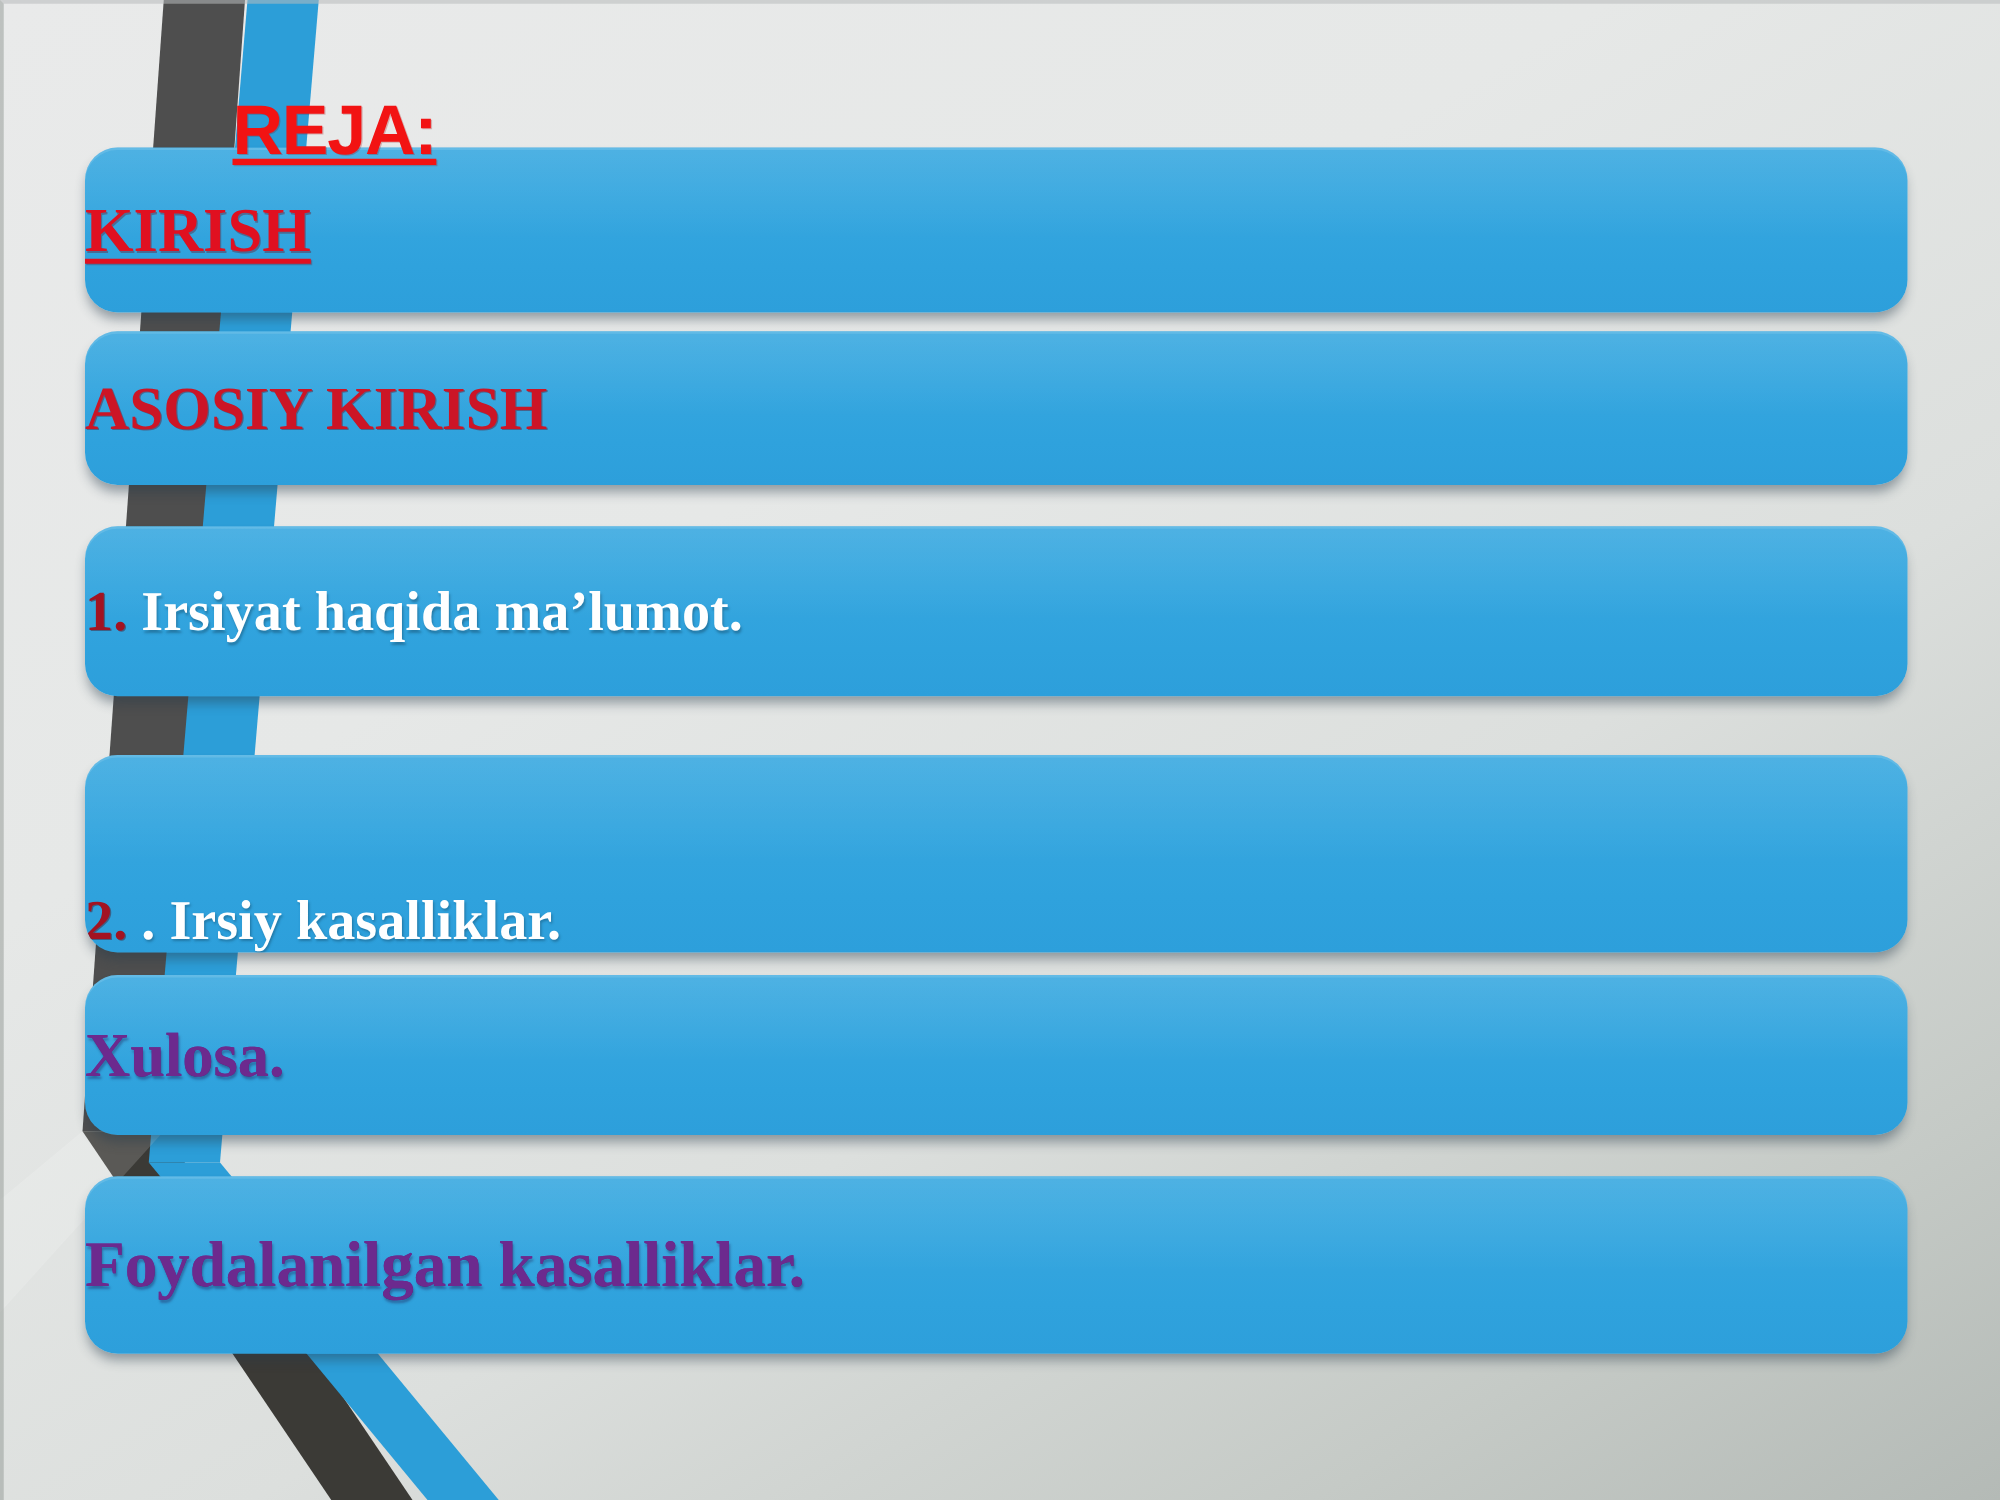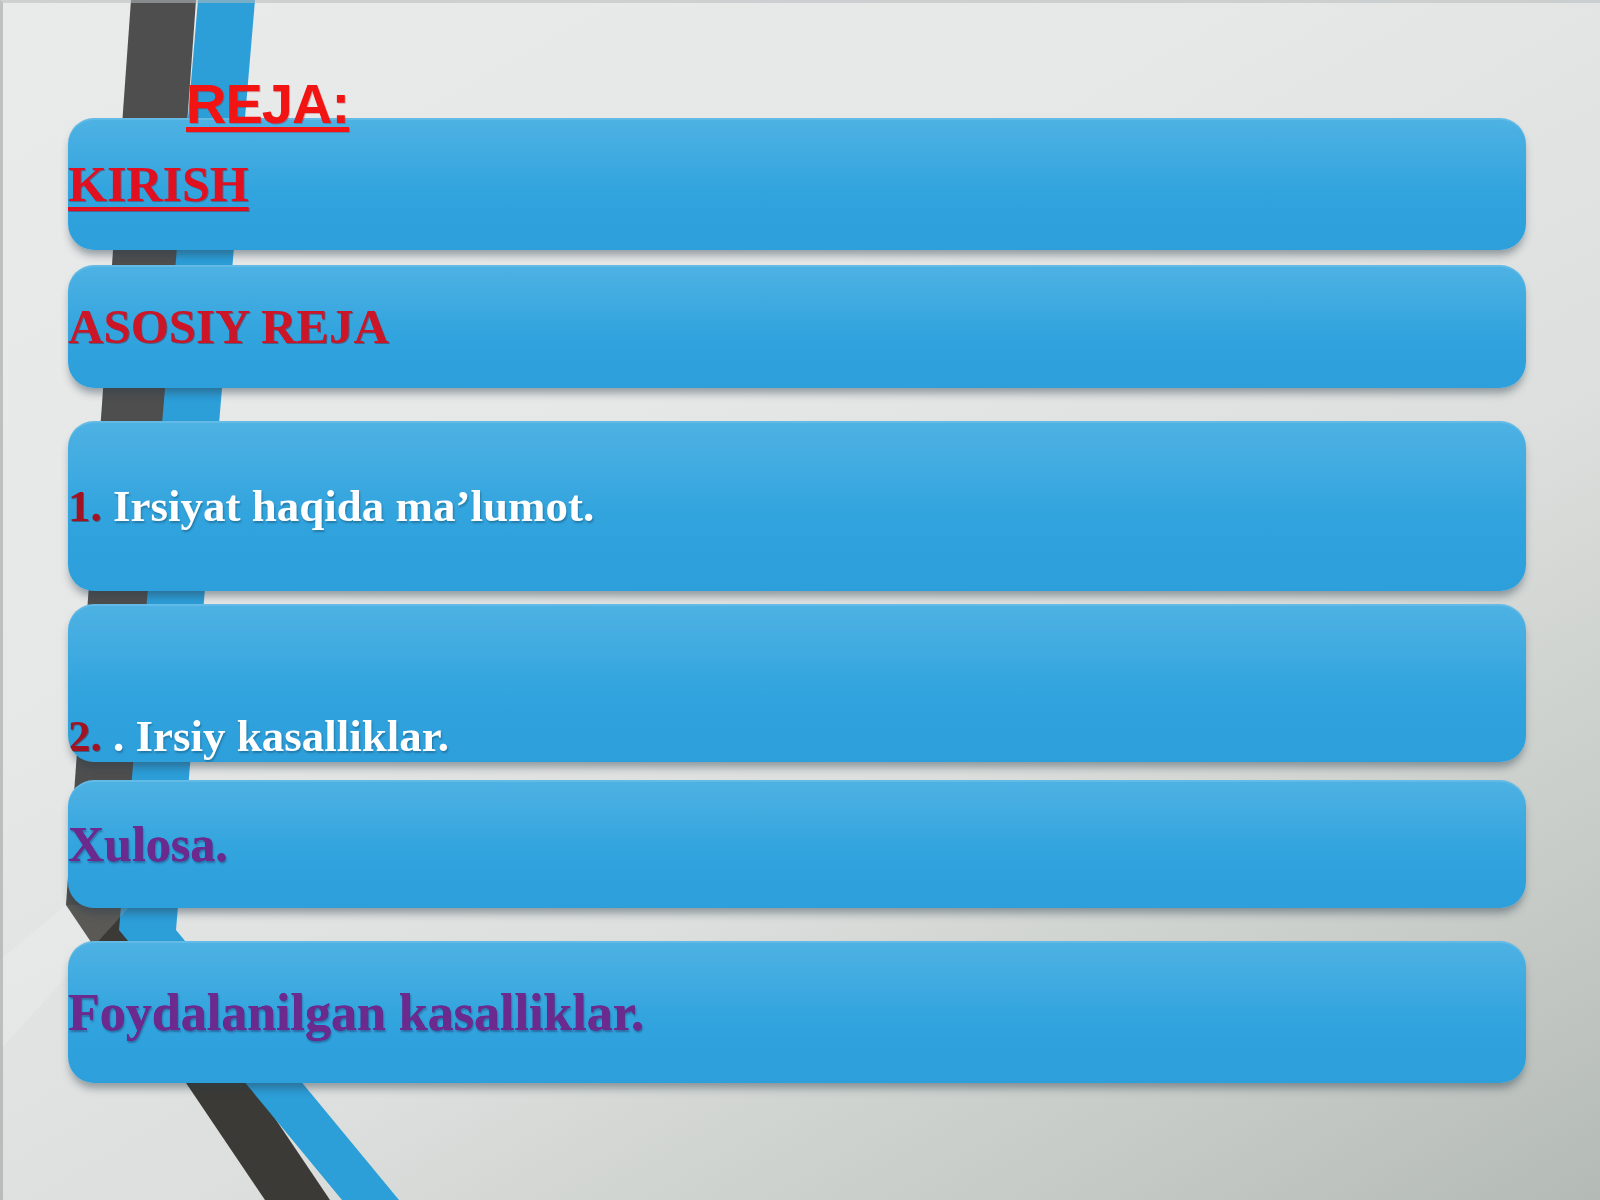--- a/index.html
+++ b/index.html
@@ -88,21 +88,21 @@
     position: relative;
     font-family: "Liberation Serif", serif;
     font-weight: bold;
     white-space: nowrap;
     z-index: 2;
   }
 
   
   #bar-1 { top: 118px;  height: 132px; }
   #bar-2 { top: 265px;  height: 123px; }
-  #bar-3 { top: 421px;  height: 170px; }
+  #bar-3 { top: 421px;  height: 136px; }
   #bar-4 { top: 604px;  height: 158px; align-items: flex-end; }
   #bar-5 { top: 780px;  height: 128px; }
   #bar-6 { top: 941px;  height: 142px; }
 
   
   .t-kirish {
     font-size: 50px;
     color: #e01020;
     text-decoration: underline;
     text-decoration-thickness: 4px;
@@ -153,21 +153,21 @@
 
   <div id="title">REJA:</div>
 
   <div class="bar" id="bar-1">
     <span class="sheen"></span>
     <span class="bar-text t-kirish">KIRISH</span>
   </div>
 
   <div class="bar" id="bar-2">
     <span class="sheen"></span>
-    <span class="bar-text t-asosiy">ASOSIY REJA</span>
+    <span class="bar-text t-asosiy">ASOSIY KIRISH</span>
   </div>
 
   <div class="bar" id="bar-3">
     <span class="sheen"></span>
     <span class="bar-text t-item">
       <span class="num">1.</span><span> Irsiyat haqida ma’lumot.</span>
     </span>
   </div>
 
   <div class="bar" id="bar-4">

